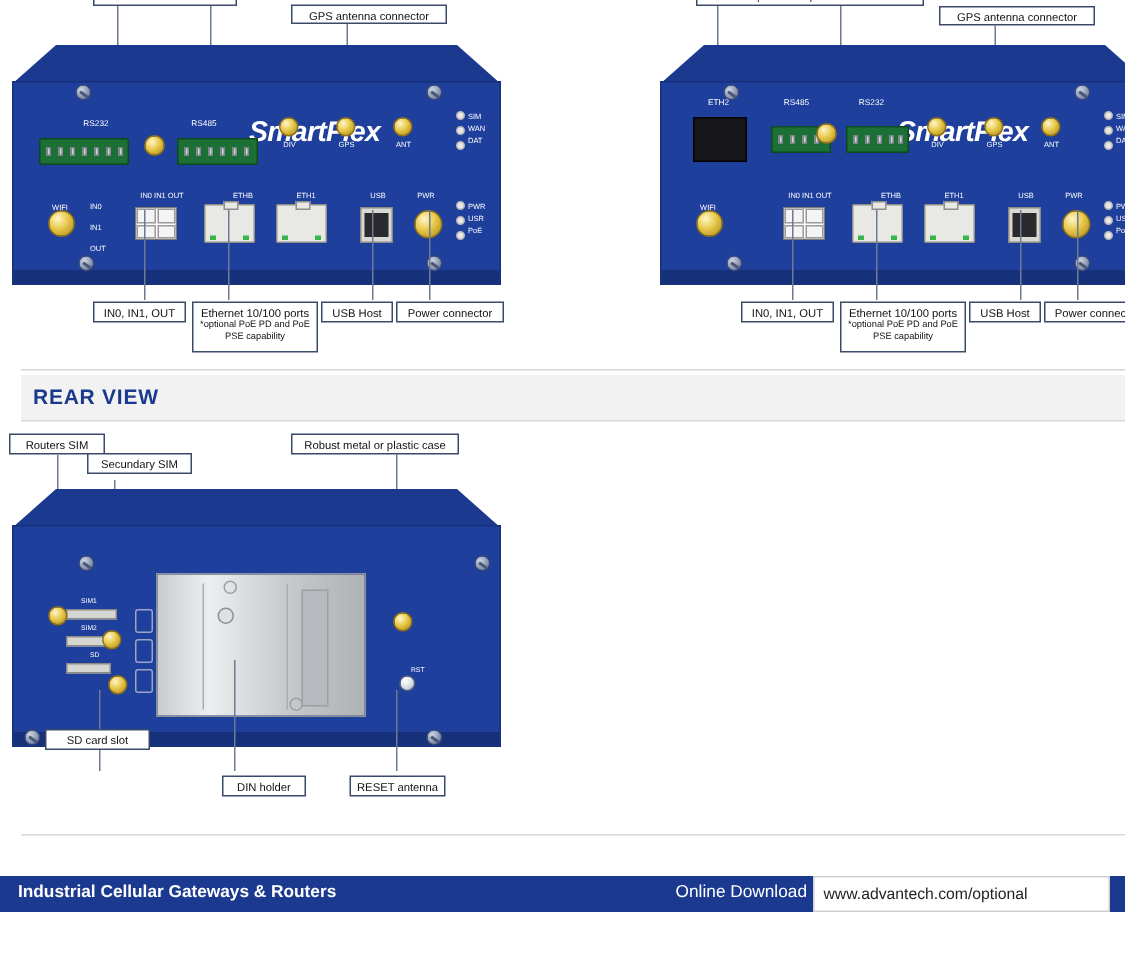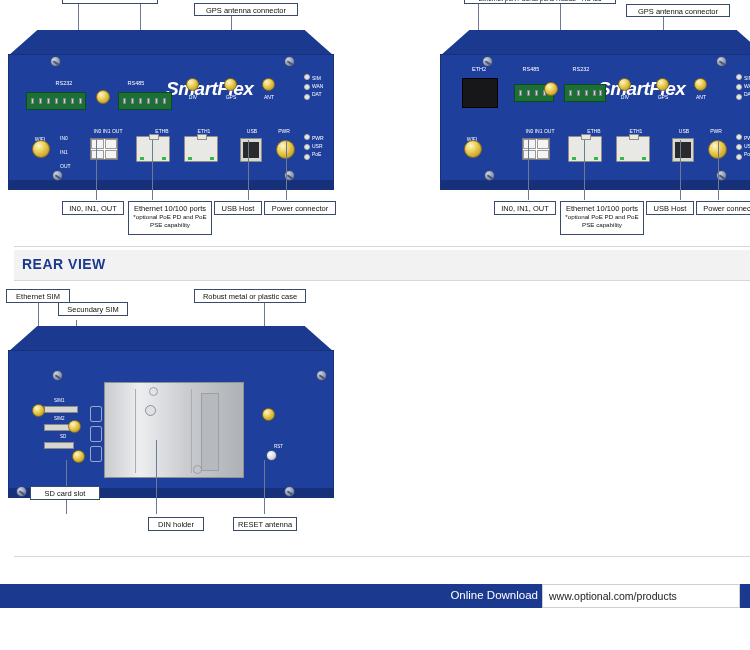--- a/index.html
+++ b/index.html
@@ -352,21 +352,21 @@
   </div>
 
   <div class="rule" style="left:14px;top:246px;width:736px;"></div>
   <div class="sec-head" style="top:250px;">
     <div class="bar"></div>
     <div class="title">REAR VIEW</div>
   </div>
   <div class="rule" style="left:14px;top:280px;width:736px;"></div>
 
   <div>
-    <div class="callout" style="left:6px;top:289px;width:64px;height:14px;">Ethernet SIM</div>
+    <div class="callout" style="left:6px;top:289px;width:64px;height:14px;">Routers SIM</div>
     <div class="leader v" style="left:38px;top:303px;height:110px;"></div>
 
     <div class="callout" style="left:58px;top:302px;width:70px;height:14px;">Secundary SIM</div>
     <div class="leader v" style="left:76px;top:320px;height:108px;"></div>
 
     <div class="callout" style="left:194px;top:289px;width:112px;height:14px;">Robust metal or plastic case</div>
     <div class="leader v" style="left:264px;top:303px;height:112px;"></div>
 
     <div class="device" style="left:8px;top:326px;width:326px;height:172px;">
       <div class="dev-top"></div>
@@ -412,19 +412,20 @@
 
     <div class="callout" style="left:30px;top:486px;width:70px;height:14px;">SD card slot</div>
     <div class="callout" style="left:148px;top:517px;width:56px;height:14px;">DIN holder</div>
     <div class="callout" style="left:233px;top:517px;width:64px;height:14px;">RESET antenna</div>
   </div>
 
   <div class="rule" style="left:14px;top:556px;width:736px;"></div>
 
   <div class="footer" style="bottom:0;">
     <div class="band" style="top:12px;"></div>
+    <div class="bandtxt" style="top:17px;">Industrial Cellular Gateways &amp; Routers</div>
     <div class="dl" style="top:17px;">Online Download</div>
     <div class="urlbox" style="top:12px;">
-      <span>www.optional.com/products</span>
+      <span>www.advantech.com/optional</span>
     </div>
   </div>
 
 </div>
 
 </body></html>

